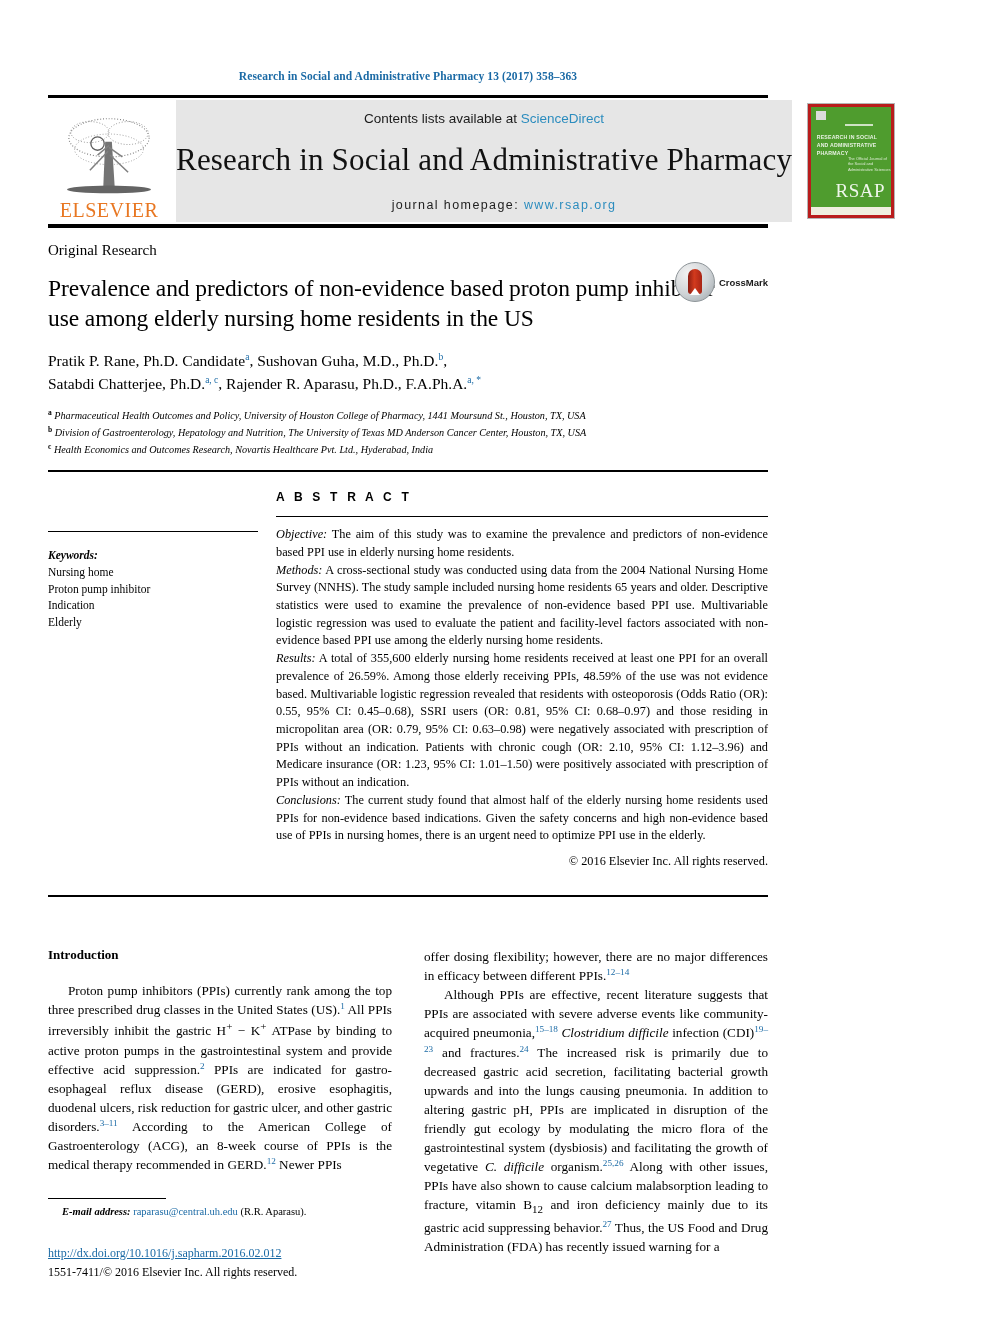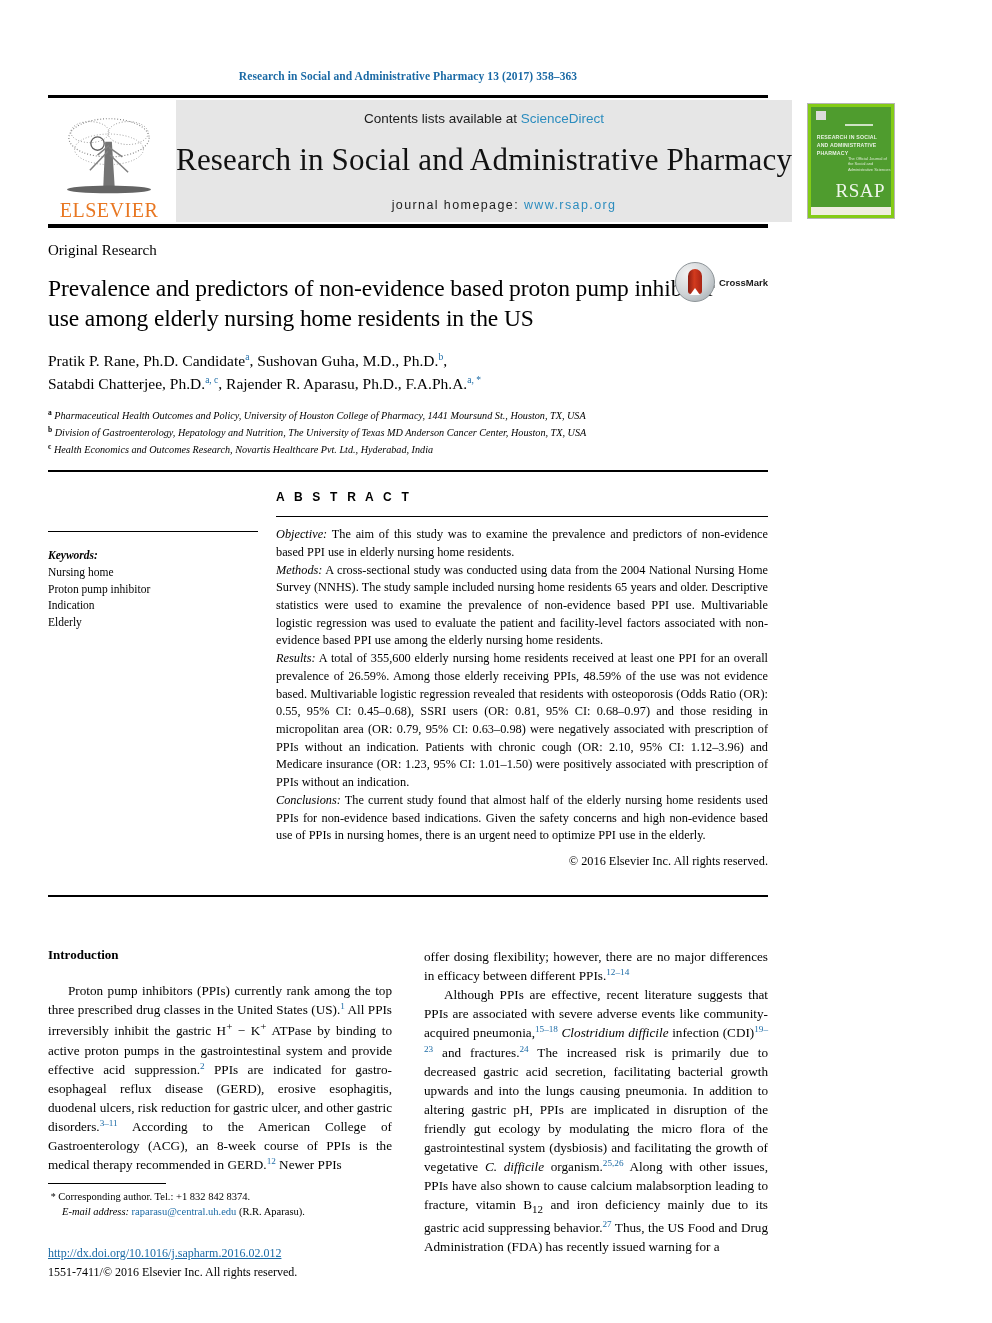--- a/index.html
+++ b/index.html
@@ -106,21 +106,21 @@
     width: 106px;
     flex: 0 0 106px;
     display: flex;
     align-items: center;
     justify-content: center;
   }
   .cover-thumb {
     width: 88px;
     height: 116px;
     border: 1px solid #b5b5b5;
-    background: #84cc16;
+    background: #b91c1c;
     box-sizing: border-box;
     padding: 3px;
   }
   .cover-inner {
     width: 100%;
     height: 100%;
     background: #4f9c2e;
     position: relative;
     box-sizing: border-box;
   }
@@ -389,21 +389,21 @@
     border-top: 1px solid #000;
     width: 118px;
     margin-bottom: 5px;
   }
   .fn-line {
     font-family: "Liberation Serif", serif;
     font-size: 10.5px;
     line-height: 1.5;
   }
   .fn-line .star { font-size: 10px; }
-  .fn-line i { font-style: italic; font-weight: normal; }
+  .fn-line i { font-style: italic; font-weight: bold; }
   .fn-mail { color: #1b6aa5; }
   .doi-block {
     margin-top: 24px;
   }
   .doi-link {
     font-family: "Liberation Serif", serif;
     font-size: 12px;
     color: #1b6aa5;
     text-decoration: underline;
     display: block;
@@ -524,24 +524,20 @@
     </div>
 
     <div class="col">
       <p class="body-para cont"><span>offer dosing flexibility; however, there are no major differences in efficacy between different PPIs.</span><sup class="ref">12–14</sup></p>
       <p class="body-para"><span>Although PPIs are effective, recent literature suggests that PPIs are associated with severe adverse events like community-acquired pneumonia,</span><sup class="ref">15–18</sup><i> Clostridium difficile</i><span> infection (CDI)</span><sup class="ref">19–23</sup><span> and fractures.</span><sup class="ref">24</sup><span> The increased risk is primarily due to decreased gastric acid secretion, facilitating bacterial growth upwards and into the lungs causing pneumonia. In addition to altering gastric pH, PPIs are implicated in disruption of the friendly gut ecology by modulating the micro flora of the gastrointestinal system (dysbiosis) and facilitating the growth of vegetative </span><i>C. difficile</i><span> organism.</span><sup class="ref">25,26</sup><span> Along with other issues, PPIs have also shown to cause calcium malabsorption leading to fracture, vitamin B</span><sub>12</sub><span> and iron deficiency mainly due to its gastric acid suppressing behavior.</span><sup class="ref">27</sup><span> Thus, the US Food and Drug Administration (FDA) has recently issued warning for a</span></p>
     </div>
   </div>
 
   <div class="footnote">
     <div class="fn-rule"></div>
-    <div class="fn-line">
-      &nbsp;<span class="star">*</span>
-      <span>Corresponding author. Tel.: +1 832 842 8374.</span>
-    </div>
     <div class="fn-line" style="padding-left:14px">
       <i>E-mail address:</i>
       <span class="fn-mail">raparasu@central.uh.edu</span>
       <span>(R.R. Aparasu).</span>
     </div>
     <div class="doi-block">
       <span class="doi-link">http://dx.doi.org/10.1016/j.sapharm.2016.02.012</span>
       <span class="issn-line">1551-7411/© 2016 Elsevier Inc. All rights reserved.</span>
     </div>
   </div>

